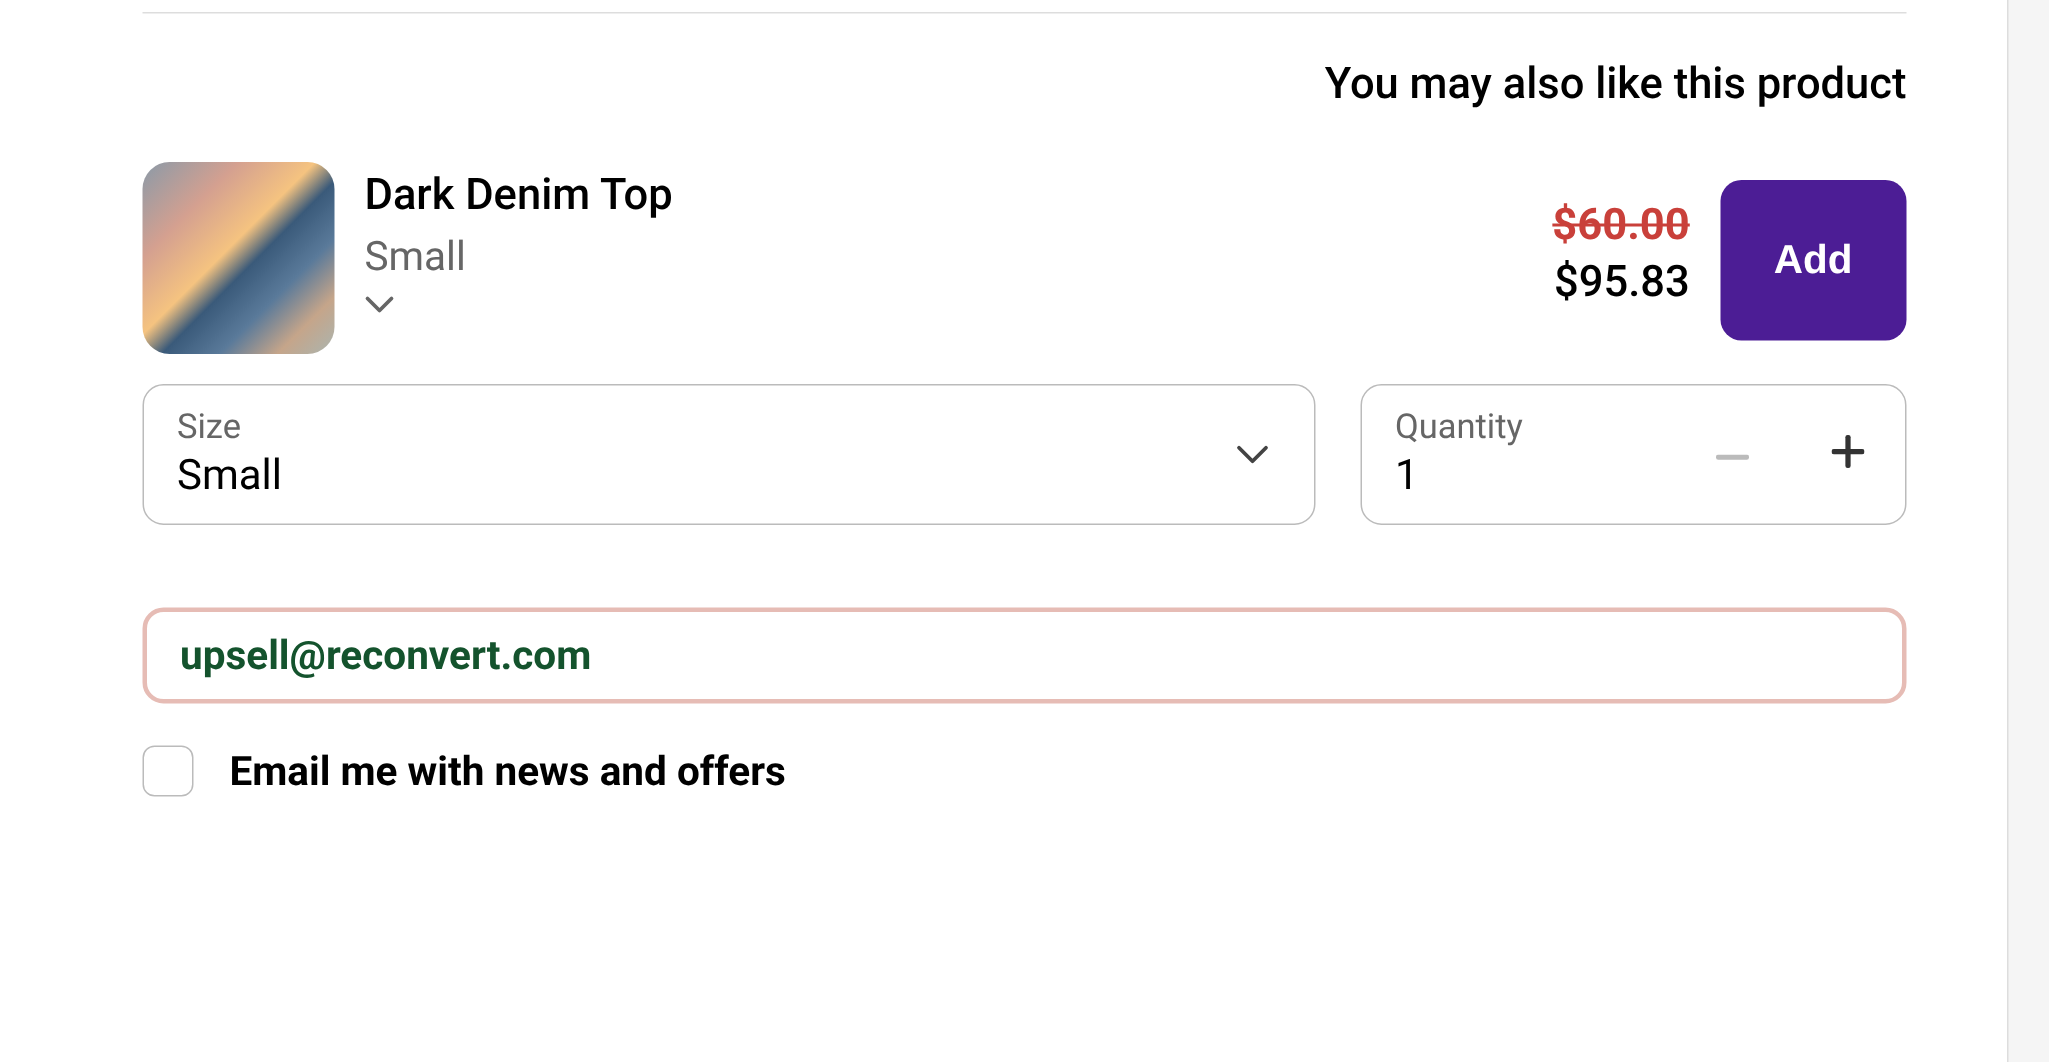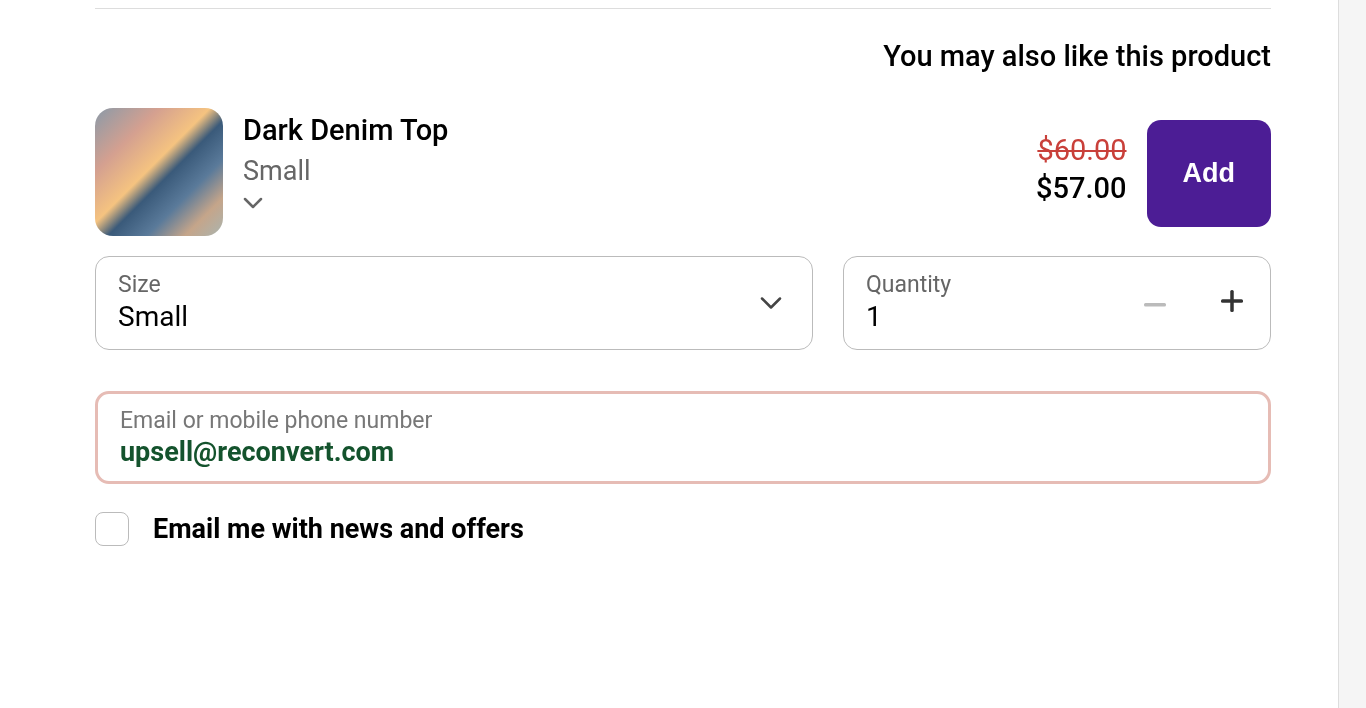--- a/index.html
+++ b/index.html
@@ -71,23 +71,24 @@
       width: 20px;
       height: 12px;
     }
     .price-block {
       text-align: right;
       padding-top: 25px;
       margin-right: 0;
     }
     .compare-price {
       font-size: 29px;
-      font-weight: 400;
+      font-weight: 700;
       color: #c9403a;
       text-decoration: line-through;
+      text-align: center;
     }
     .sale-price {
       font-size: 29px;
       font-weight: 500;
       color: #000;
       margin-top: 4px;
     }
     .add-button {
       background: #4c1d95;
       color: #fff;
@@ -95,21 +96,21 @@
       border-radius: 14px;
       padding: 38px 36px;
       font-size: 27px;
       font-weight: 600;
       cursor: pointer;
       margin-top: 12px;
     }
     .selectors-row {
       display: flex;
       gap: 30px;
-      margin-bottom: 41px;
+      margin-bottom: 55px;
       align-items: flex-end;
     }
     .size-select {
       flex: 1;
       border: 1.5px solid #bbb;
       border-radius: 14px;
       padding: 14px 22px 16px 22px;
       position: relative;
       cursor: pointer;
     }
@@ -122,21 +123,21 @@
       font-size: 28px;
       color: #000;
     }
     .size-chevron {
       position: absolute;
       right: 30px;
       top: 50%;
       transform: translateY(-50%);
     }
     .qty-select {
-      width: 428px;
+      width: 364px;
       border: 1.5px solid #bbb;
       border-radius: 14px;
       padding: 14px 22px 16px 22px;
       position: relative;
       display: flex;
       align-items: center;
     }
     .qty-text {
       flex: 1;
     }
@@ -226,21 +227,21 @@
       <div class="product-title">Dark Denim Top</div>
       <div class="product-variant">Small</div>
       <div class="description-toggle">
         <svg class="chevron-icon" viewBox="0 0 20 12" fill="none">
           <path d="M2 2 L10 10 L18 2" stroke="#666" stroke-width="2.5" stroke-linecap="round" stroke-linejoin="round"></path>
         </svg>
       </div>
     </div>
     <div class="price-block">
       <div class="compare-price">$60.00</div>
-      <div class="sale-price">$57.00</div>
+      <div class="sale-price">$95.83</div>
     </div>
     <button class="add-button">Add</button>
   </div>
 
   <div class="selectors-row">
     <div class="size-select">
       <div class="size-label">Size</div>
       <div class="size-value">Small</div>
       <svg class="size-chevron" width="22" height="13" viewBox="0 0 22 13" fill="none">
         <path d="M2 2 L11 11 L20 2" stroke="#444" stroke-width="2.5" stroke-linecap="round" stroke-linejoin="round"></path>
@@ -262,21 +263,20 @@
             <rect x="0" y="9.25" width="22" height="3.5" rx="1.5" fill="#333"></rect>
             <rect x="9.25" y="0" width="3.5" height="22" rx="1.5" fill="#333"></rect>
           </svg>
         </button>
       </div>
     </div>
   </div>
 
 
   <div class="contact-field">
-    <div class="contact-label">Email or mobile phone number</div>
     <input class="contact-input" type="text" value="upsell@reconvert.com" style="">
   </div>
 
   <div class="newsletter-row">
     <div class="checkbox"></div>
     <div class="newsletter-label">Email me with news and offers</div>
   </div>
 </div>
 
 <div class="right-edge"></div>

